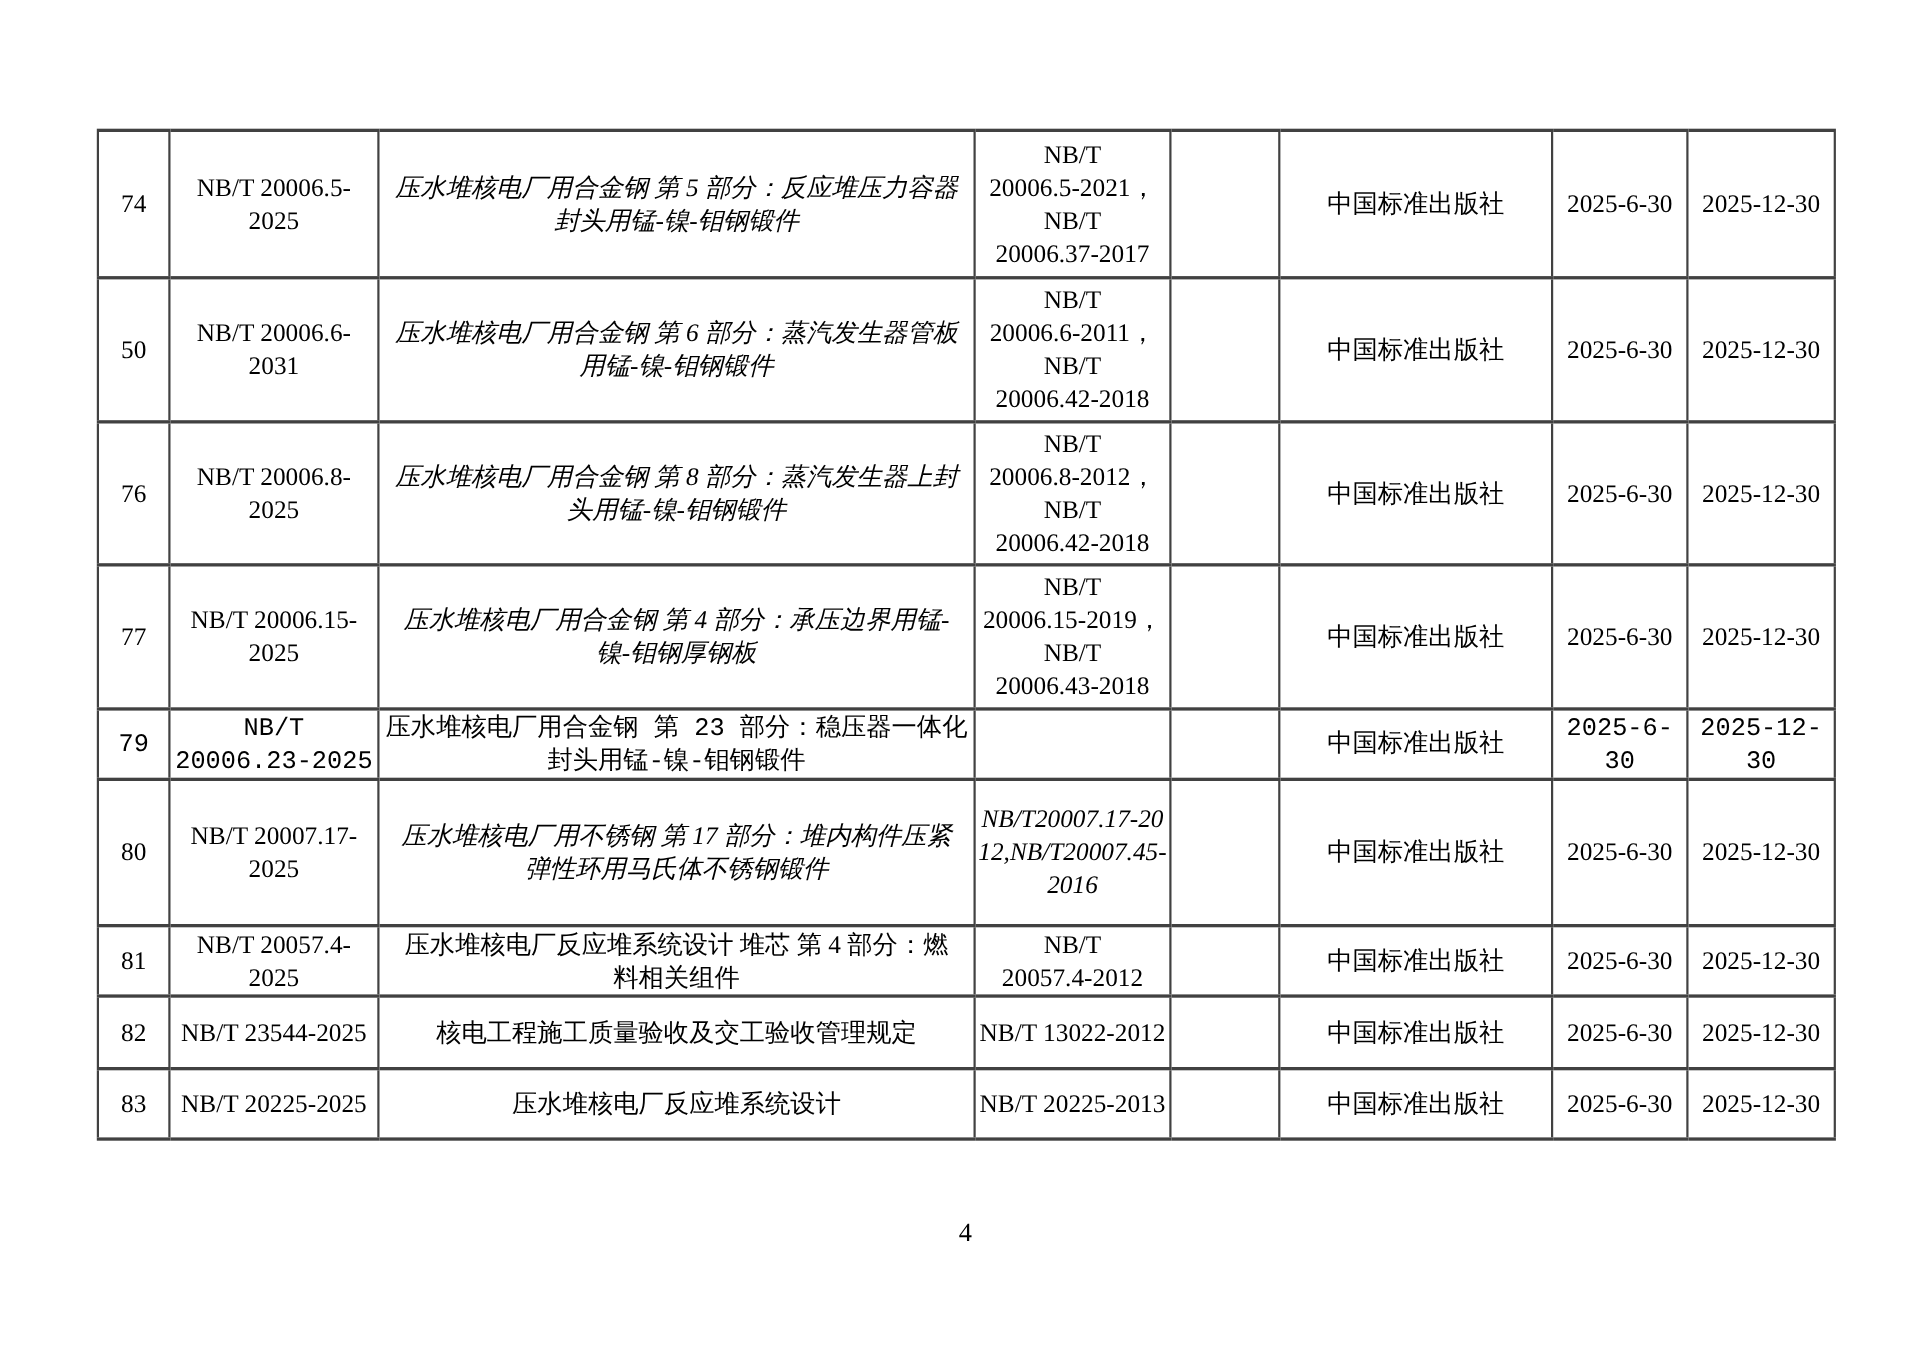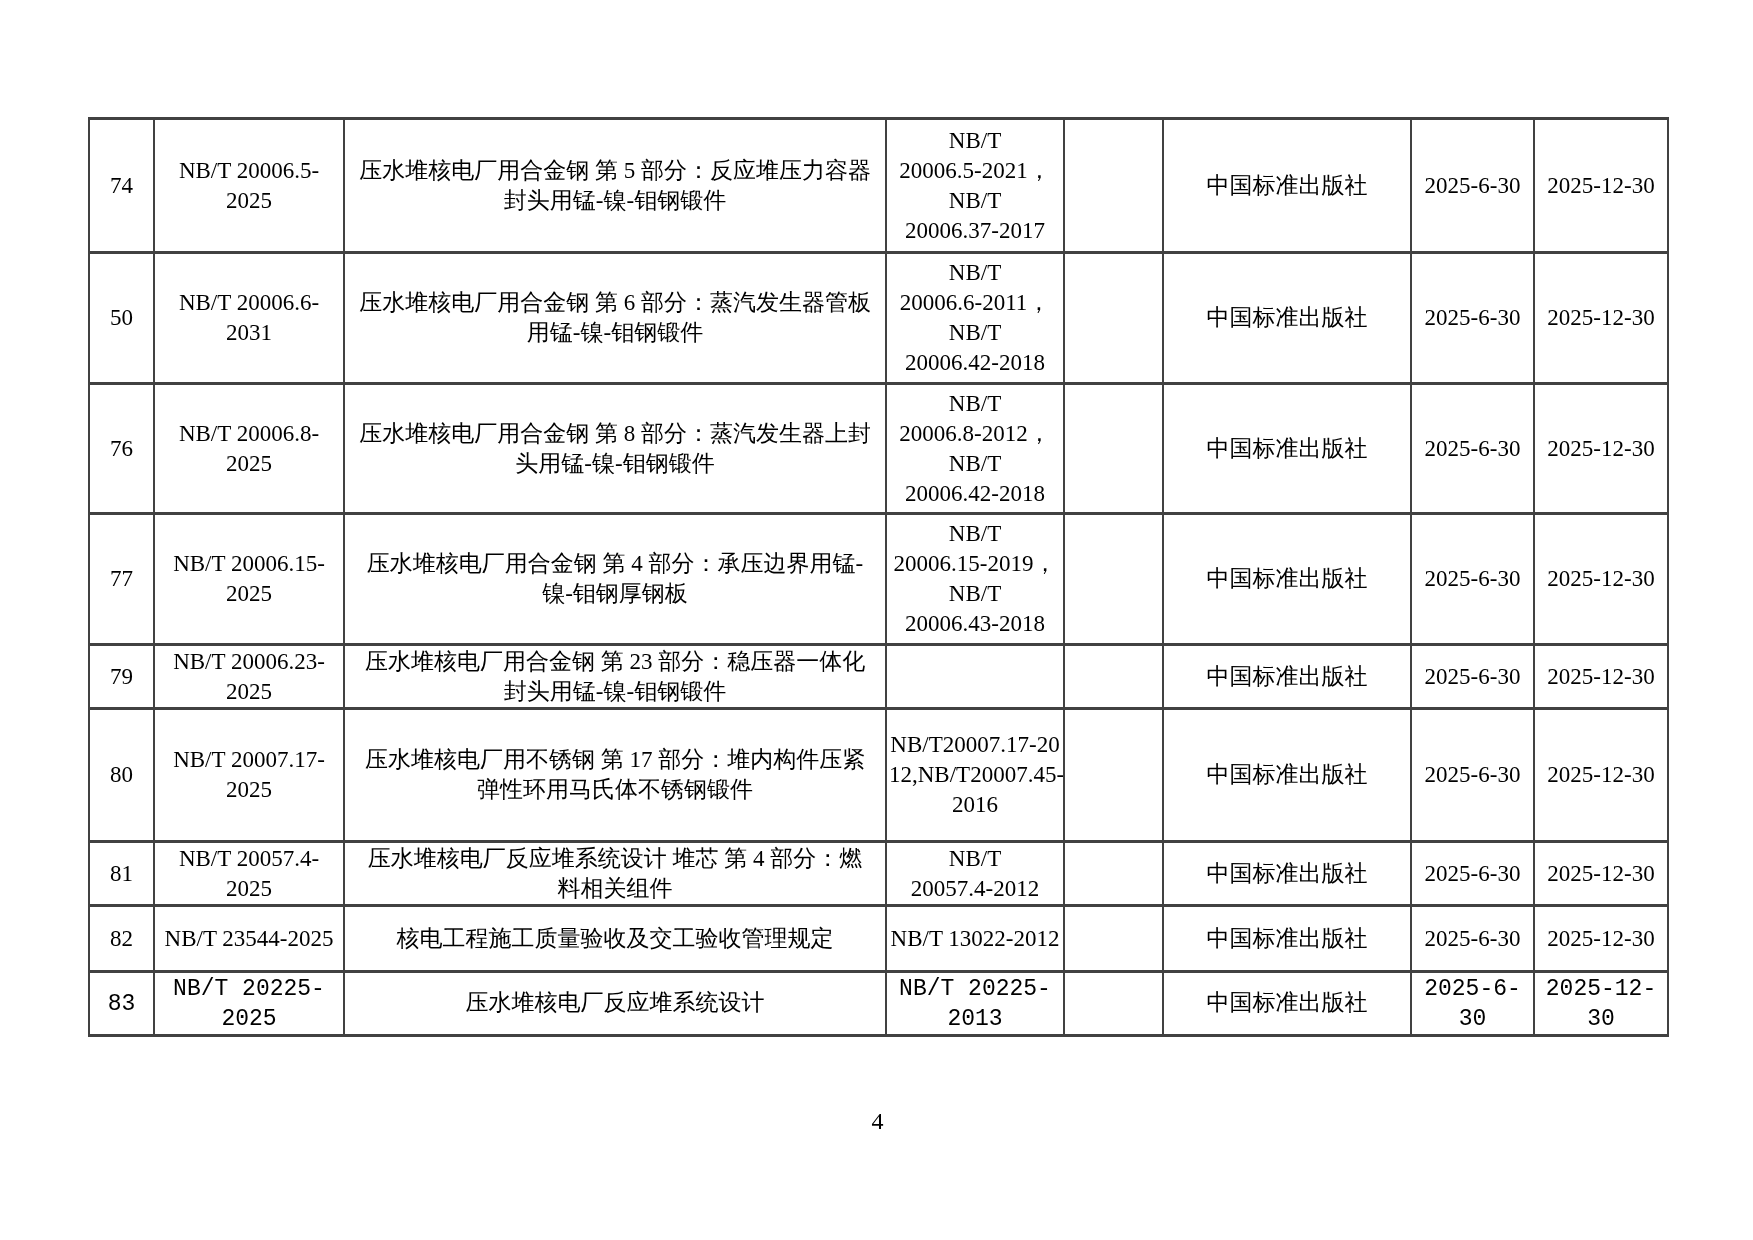--- a/index.html
+++ b/index.html
@@ -18,21 +18,21 @@
     border-right:2px solid #414141;
     border-top:3px solid #414141;
     border-bottom:3px solid #414141;
     text-align:center;vertical-align:middle;
     white-space:pre-line;
     font-size:23px;line-height:30px;
     padding:0 2px;overflow:hidden;
   }
   td.lh30{line-height:30px;}
   td.lh33{line-height:33px;}
-  td.lh44{line-height:44px;}
+  td.lh44{line-height:44px;font-style:italic;}
   .page-number{
     position:absolute;left:88px;top:1108px;width:1579px;
     text-align:center;font-size:24px;color:#000;
   }
 </style>
 </head>
 <body>
 
 <div class="page">
   <table class="standards-table">
@@ -96,21 +96,21 @@
 镍-钼钢厚钢板</td>
           <td class="col-replaced lh33">NB/T
 20006.15-2019，
 NB/T
 20006.43-2018</td>
           <td class="col-note"></td>
           <td class="col-publisher">中国标准出版社</td>
           <td class="col-date1">2025-6-30</td>
           <td class="col-date2">2025-12-30</td>
         </tr>
-        <tr style="height: 64px;">
+        <tr style="height: 64px; font-family: Liberation Mono, monospace;">
           <td class="col-num">79</td>
           <td class="col-code">NB/T 20006.23-2025</td>
           <td class="col-name lh30">压水堆核电厂用合金钢 第 23 部分：稳压器一体化
 封头用锰-镍-钼钢锻件</td>
           <td class="col-replaced lh30"></td>
           <td class="col-note"></td>
           <td class="col-publisher">中国标准出版社</td>
           <td class="col-date1">2025-6-30</td>
           <td class="col-date2">2025-12-30</td>
         </tr>
@@ -142,21 +142,21 @@
         <tr style="height: 66px;">
           <td class="col-num">82</td>
           <td class="col-code">NB/T 23544-2025</td>
           <td class="col-name lh30">核电工程施工质量验收及交工验收管理规定</td>
           <td class="col-replaced lh30">NB/T 13022-2012</td>
           <td class="col-note"></td>
           <td class="col-publisher">中国标准出版社</td>
           <td class="col-date1">2025-6-30</td>
           <td class="col-date2">2025-12-30</td>
         </tr>
-        <tr style="height: 64px; font-family: Liberation Mono, monospace;">
+        <tr style="height: 64px;">
           <td class="col-num">83</td>
           <td class="col-code">NB/T 20225-2025</td>
           <td class="col-name lh30">压水堆核电厂反应堆系统设计</td>
           <td class="col-replaced lh30">NB/T 20225-2013</td>
           <td class="col-note"></td>
           <td class="col-publisher">中国标准出版社</td>
           <td class="col-date1">2025-6-30</td>
           <td class="col-date2">2025-12-30</td>
         </tr>
       </tbody>

